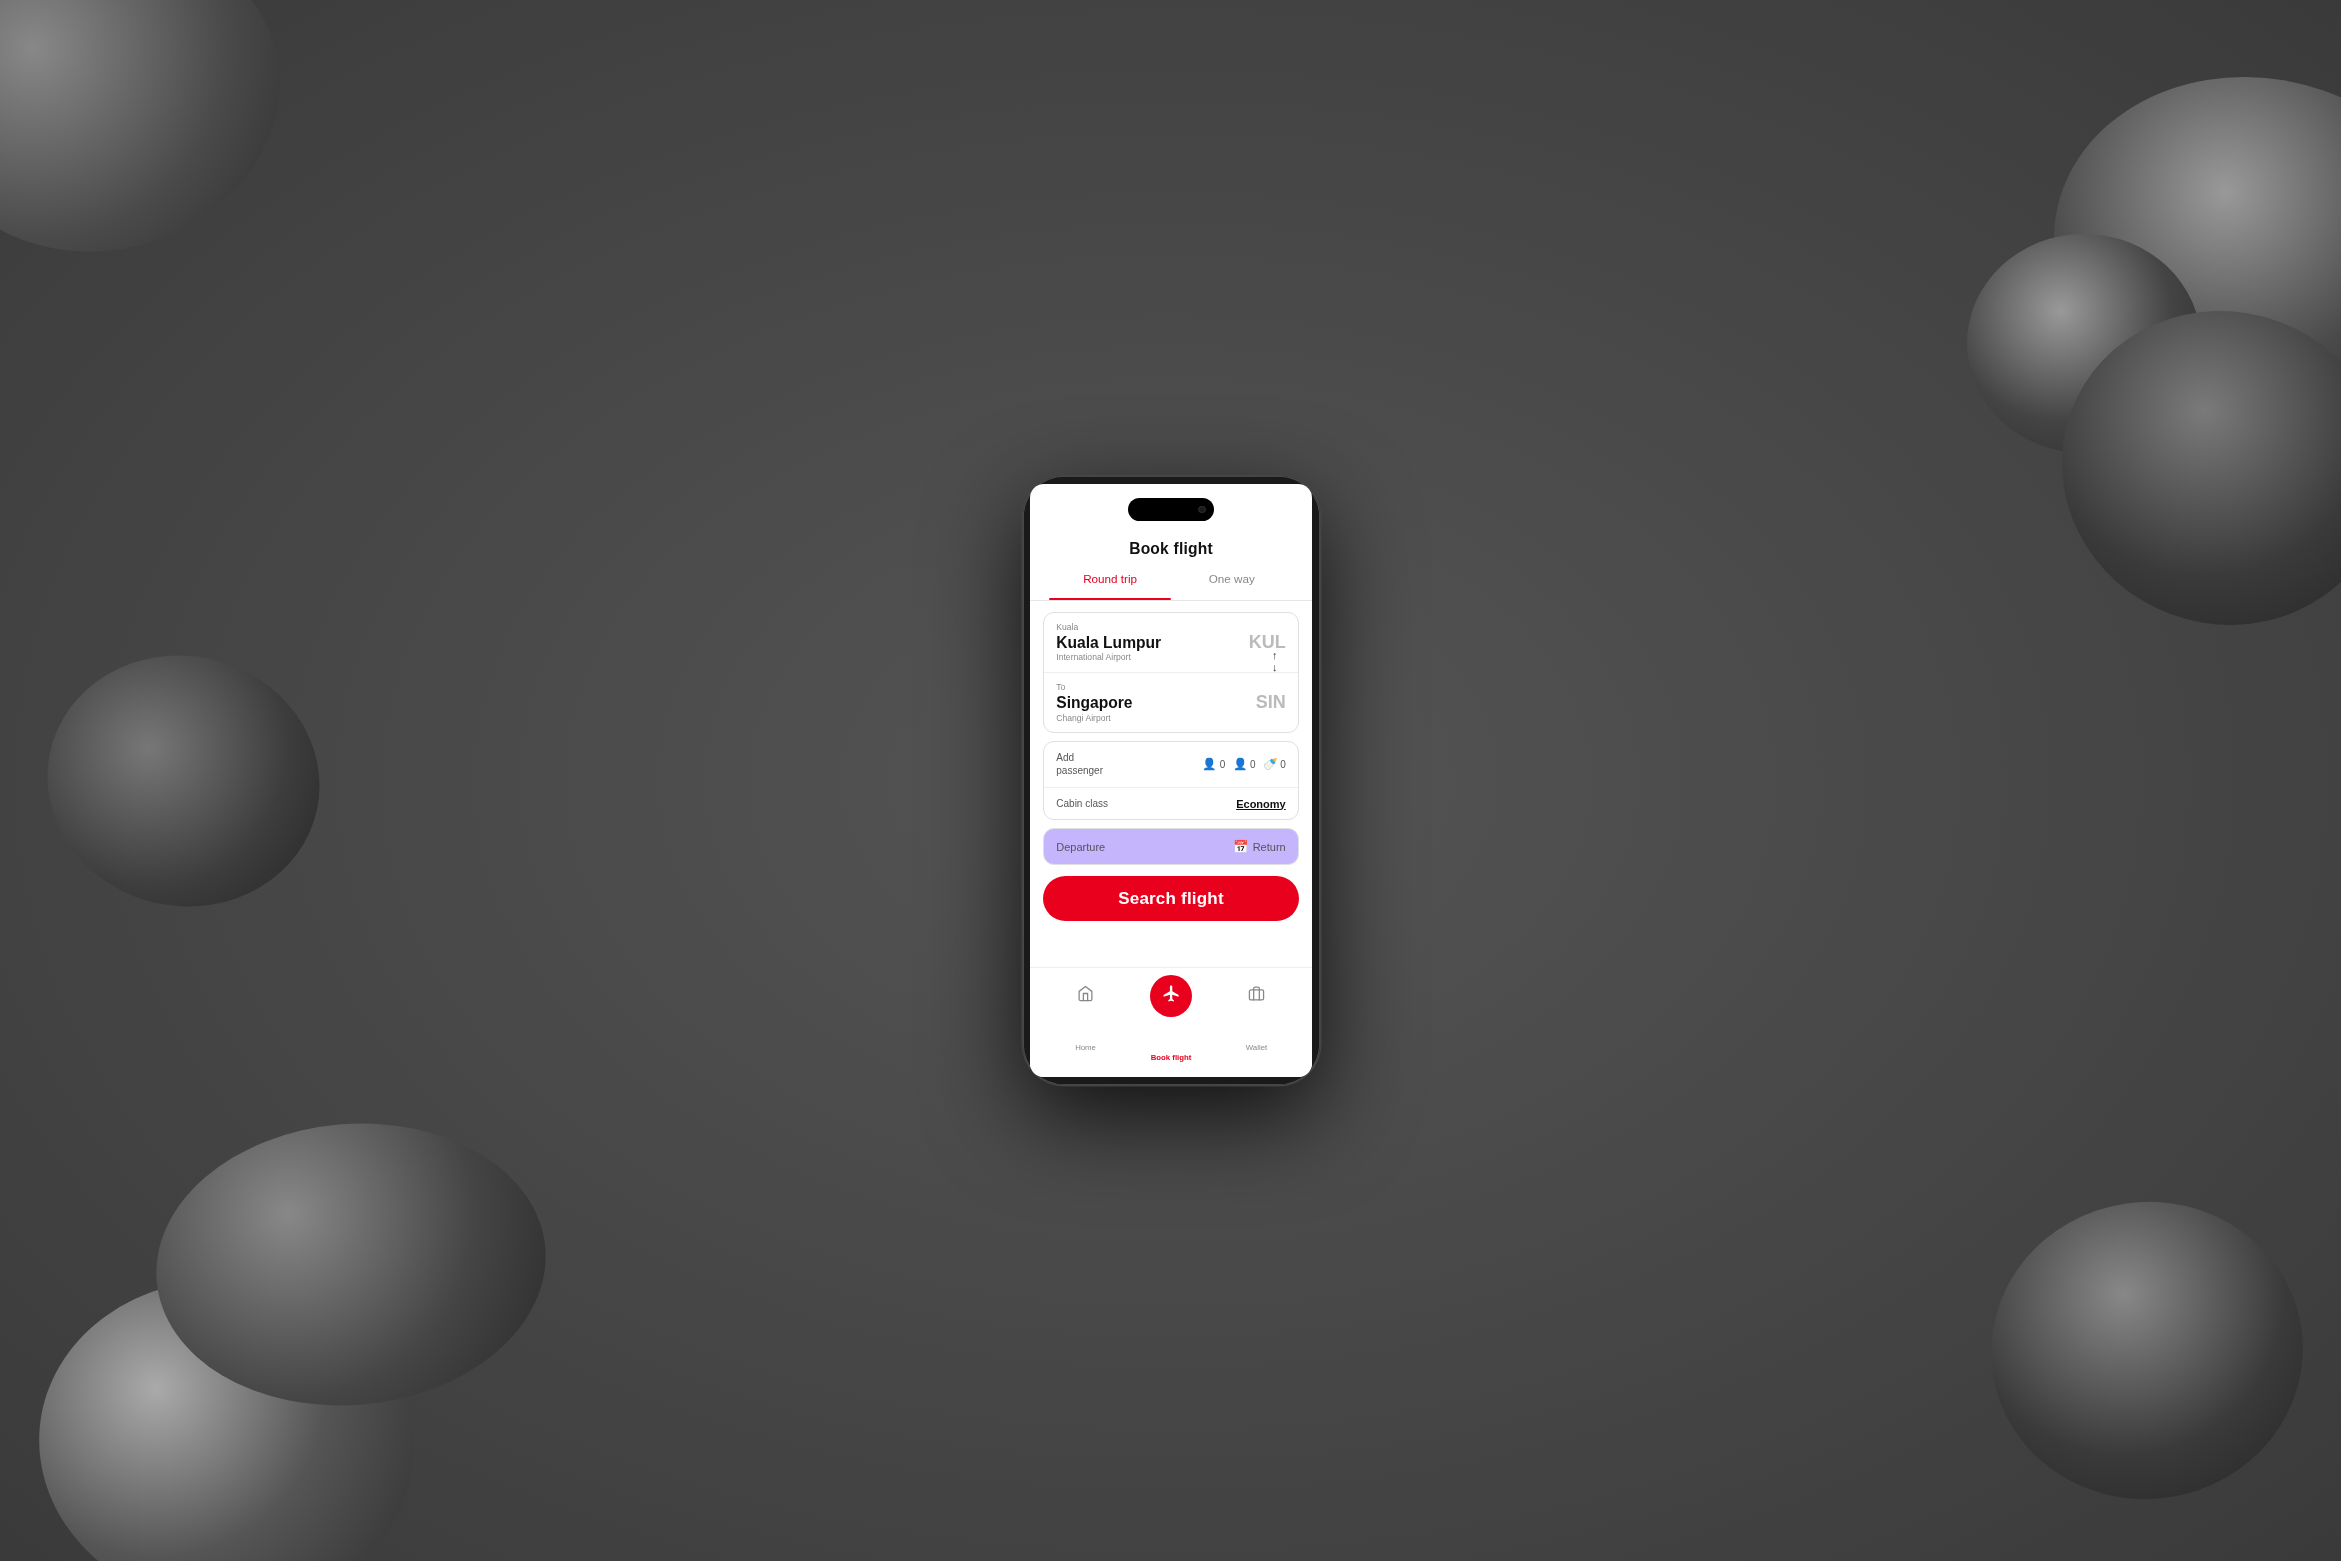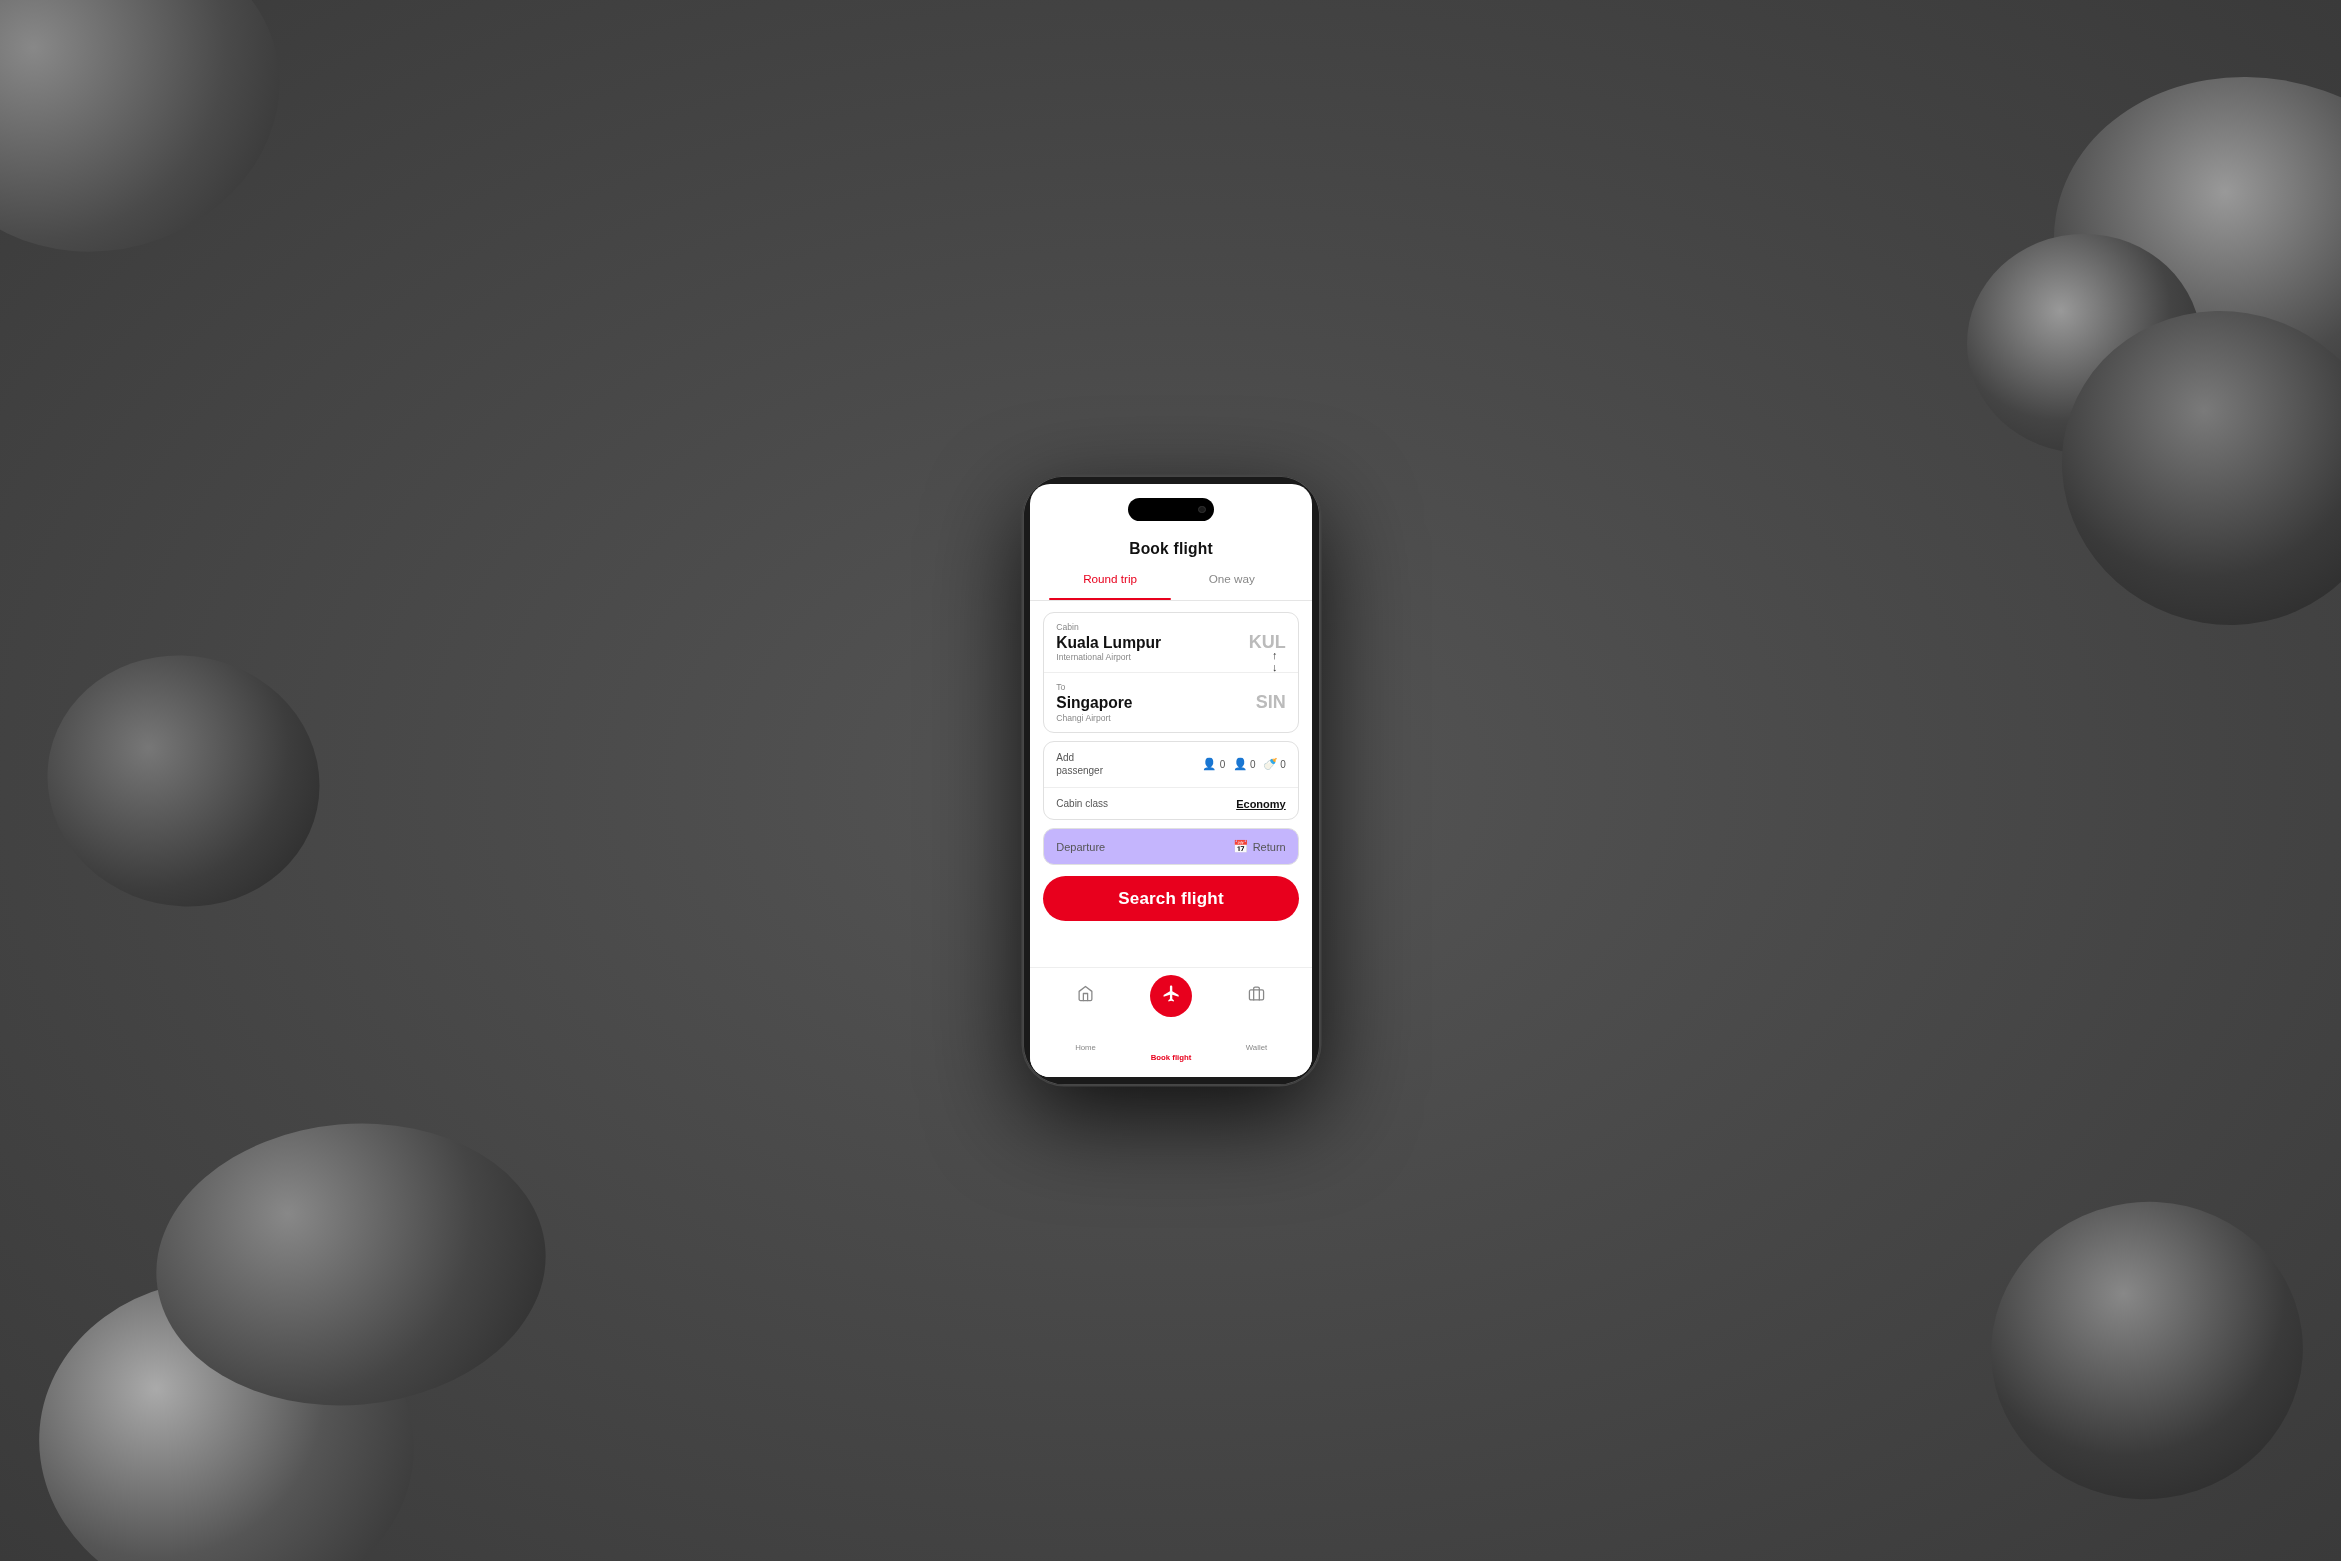--- a/index.html
+++ b/index.html
@@ -46,21 +46,21 @@
       z-index: 10;
     }
 
     .phone-screen {
       position: absolute;
       top: 7.8px;
       left: 7.8px;
       right: 7.8px;
       bottom: 7.8px;
       background: #fff;
-      border-radius: 20px;
+      border-radius: 14px;
       overflow: hidden;
       display: flex;
       flex-direction: column;
     }
 
     
     .dynamic-island {
       position: absolute;
       top: 14px;
       left: 50%;
@@ -398,21 +398,21 @@
         <div class="tab">
           <span>One way</span>
         </div>
       </div>
 
       <div class="form-area">
 
         <div class="route-card">
 
           <div class="route-row">
-            <div class="route-label">Cabin</div>
+            <div class="route-label">Kuala</div>
             <div class="route-city">Kuala Lumpur</div>
             <div class="route-airport">International Airport</div>
             <div class="route-code">KUL</div>
           </div>
 
           <div class="route-row" style="padding-right: 70px;">
             <div class="route-label">To</div>
             <div class="route-city">Singapore</div>
             <div class="route-airport">Changi Airport</div>
             <div class="route-code">SIN</div>

